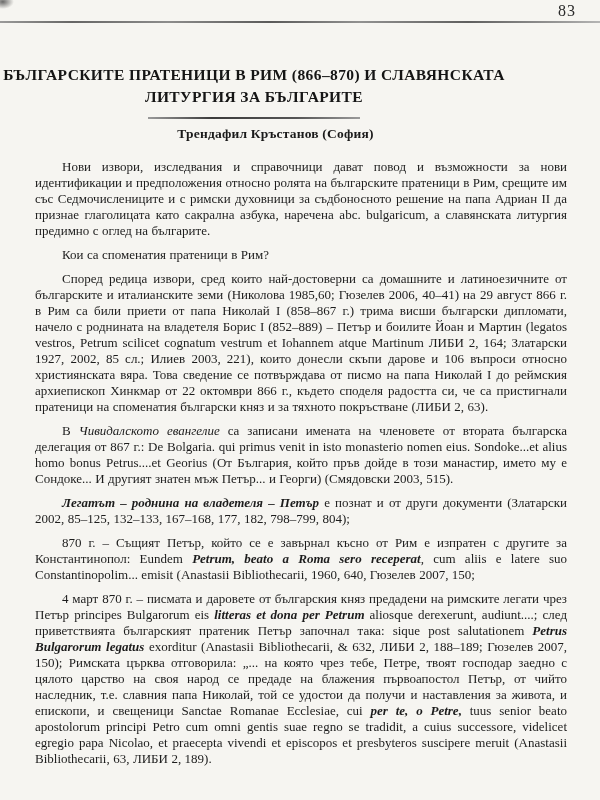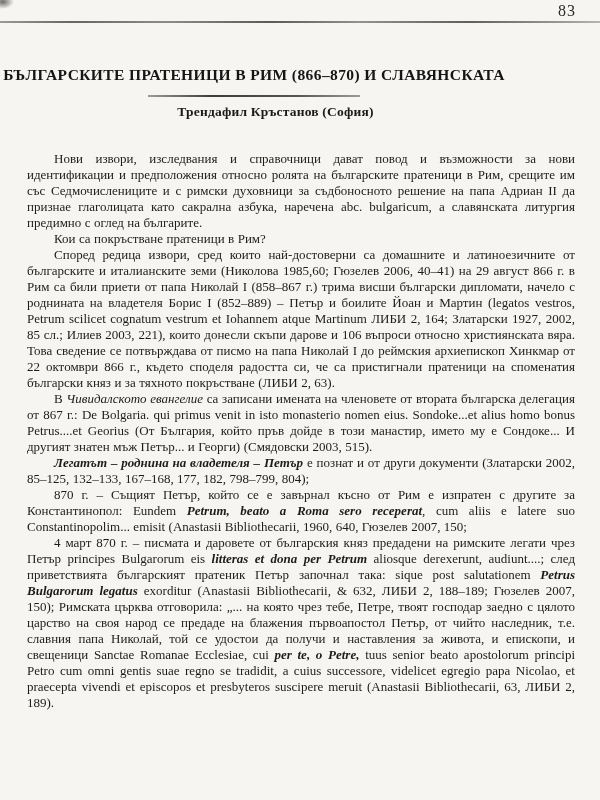--- a/index.html
+++ b/index.html
@@ -69,44 +69,45 @@
     position: absolute;
     top: 151px;
     left: 27px;
     width: 548px;
     text-align: justify;
     font-size: 13px;
     line-height: 16px;
     color: #1c1c1c;
   }
   .para {
-    margin: 0;
+    margin: 8px;
     text-indent: 27px;
     word-spacing: .2px;
   }
   .para span.n  { font-style: normal; font-weight: normal; }
   .para span.i  { font-style: italic; }
   .para span.bi { font-weight: bold; font-style: italic; }
 </style>
 </head>
 <body>
 
 <div class="corner-smudge"></div>
 
 <div class="page-number">83</div>
 
 <div class="top-rule"></div>
 
 <div class="title-block">
   <div class="title-line">БЪЛГАРСКИТЕ ПРАТЕНИЦИ В РИМ (866–870) И СЛАВЯНСКАТА</div>
+  <div class="title-line">ЛИТУРГИЯ ЗА БЪЛГАРИТЕ</div>
   <div class="title-sep"></div>
   <div class="author">Трендафил Кръстанов (София)</div>
 </div>
 
 <div class="article-body">
     <p class="para"><span class="n">Нови извори, изследвания и справочници дават повод и възможности за нови идентификации и предположения относно ролята на българските пратеници в Рим, срещите им със Седмочислениците и с римски духовници за съдбоносното решение на папа Адриан II да признае глаголицата като сакрална азбука, наречена abc. bulgaricum, а славянската литургия предимно с оглед на българите.</span></p>
-    <p class="para"><span class="n">Кои са покръстване пратеници в Рим?</span></p>
+    <p class="para"><span class="n">Кои са споменатия пратеници в Рим?</span></p>
     <p class="para"><span class="n">Според редица извори, сред които най-достоверни са домашните и латиноезичните от българските и италианските земи (Николова 1985,60; Гюзелев 2006, 40–41) на 29 август 866 г. в Рим са били приети от папа Николай I (858–867 г.) трима висши български дипломати, начело с роднината на владетеля Борис I (852–889) – Петър и боилите Йоан и Мартин (legatos vestros, Petrum scilicet cognatum vestrum et Iohannem atque Martinum ЛИБИ 2, 164; Златарски 1927, 2002, 85 сл.; Илиев 2003, 221), които донесли скъпи дарове и 106 въпроси относно християнската вяра. Това сведение се потвърждава от писмо на папа Николай I до реймския архиепископ Хинкмар от 22 октомври 866 г., където споделя радостта си, че са пристигнали пратеници на споменатия български княз и за тяхното покръстване (ЛИБИ 2, 63).</span></p>
     <p class="para"><span class="n">В </span><span class="i">Чивидалското евангелие</span><span class="n"> са записани имената на членовете от втората българска делегация от 867 г.: De Bolgaria. qui primus venit in isto monasterio nomen eius. Sondoke...et alius homo bonus Petrus....et Georius (От България, който пръв дойде в този манастир, името му е Сондоке... И другият знатен мъж Петър... и Георги) (Смядовски 2003, 515).</span></p>
     <p class="para"><span class="bi">Легатът – роднина на владетеля – Петър</span><span class="n"> е познат и от други документи (Златарски 2002, 85–125, 132–133, 167–168, 177, 182, 798–799, 804);</span></p>
     <p class="para"><span class="n">870 г. – Същият Петър, който се е завърнал късно от Рим е изпратен с другите за Константинопол: Eundem </span><span class="bi">Petrum, beato a Roma sero receperat</span><span class="n">, cum aliis e latere suo Constantinopolim... emisit (Anastasii Bibliothecarii, 1960, 640, Гюзелев 2007, 150;</span></p>
     <p class="para"><span class="n">4 март 870 г. – писмата и даровете от българския княз предадени на римските легати чрез Петър principes Bulgarorum eis </span><span class="bi">litteras et dona per Petrum</span><span class="n"> aliosque derexerunt, audiunt....; след приветствията българският пратеник Петър започнал така: sique post salutationem </span><span class="bi">Petrus Bulgarorum legatus</span><span class="n"> exorditur (Anastasii Bibliothecarii, &amp; 632, ЛИБИ 2, 188–189; Гюзелев 2007, 150); Римската църква отговорила: „... на която чрез тебе, Петре, твоят господар заедно с цялото царство на своя народ се предаде на блажения първоапостол Петър, от чийто наследник, т.е. славния папа Николай, той се удостои да получи и наставления за живота, и епископи, и свещеници Sanctae Romanae Ecclesiae, cui </span><span class="bi">per te, o Petre,</span><span class="n"> tuus senior beato apostolorum principi Petro cum omni gentis suae regno se tradidit, a cuius successore, videlicet egregio papa Nicolao, et praecepta vivendi et episcopos et presbyteros suscipere meruit (Anastasii Bibliothecarii, 63, ЛИБИ 2, 189).</span></p>
   </div>
 
 </body></html>

